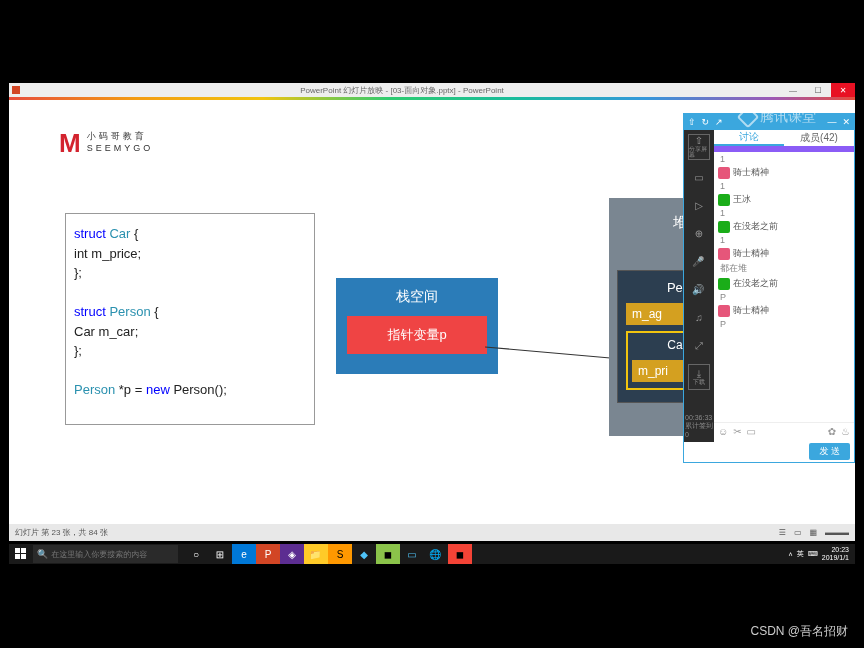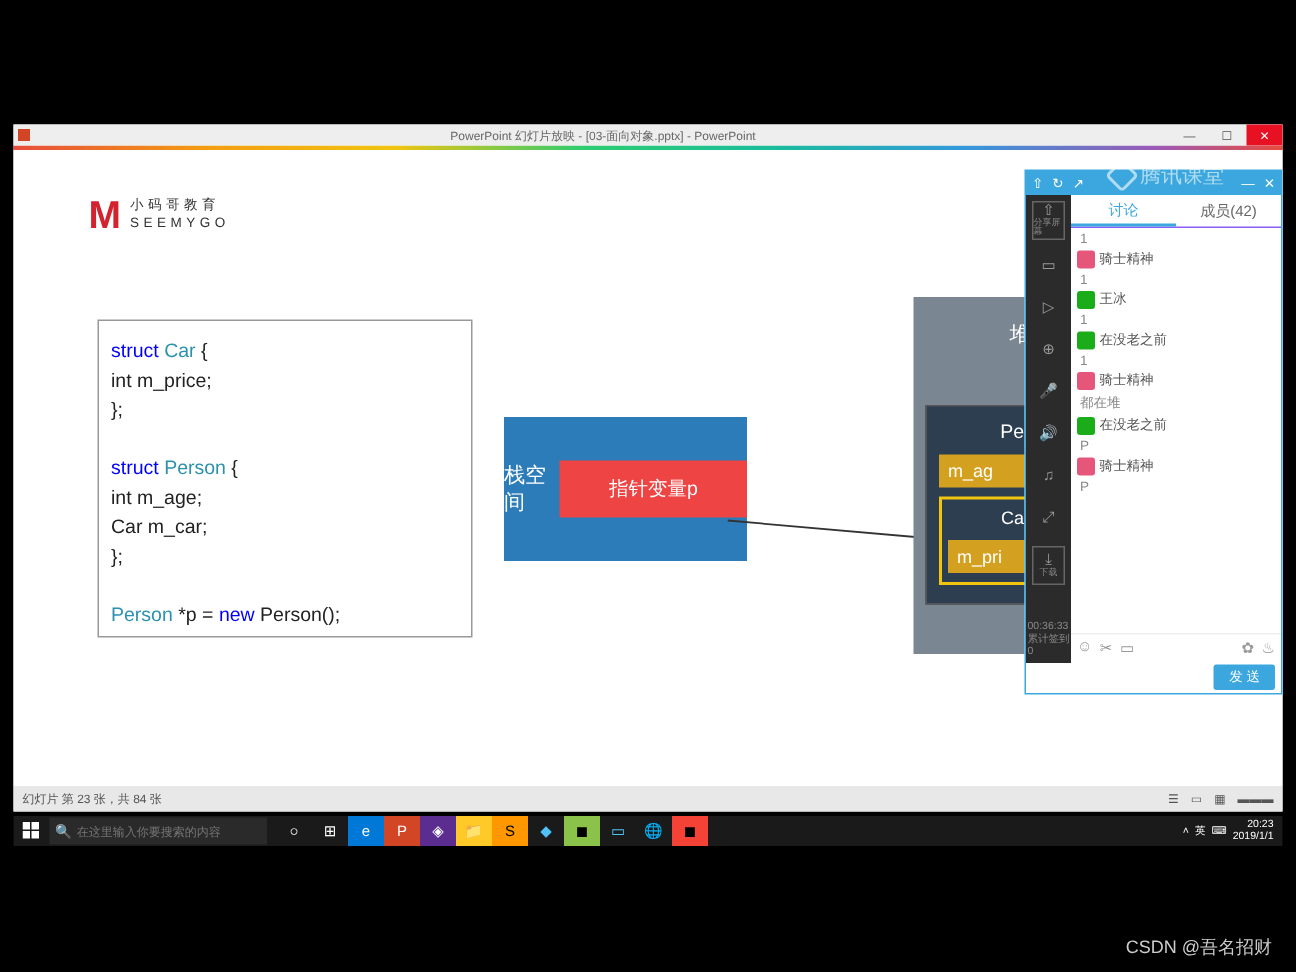--- a/index.html
+++ b/index.html
@@ -13,38 +13,38 @@
 .win-btn{width:24px;height:14px;display:flex;align-items:center;justify-content:center;font-size:8px;color:#555}
 .win-close{background:#e81123;color:#fff}
 .rainbow{height:3px;background:linear-gradient(90deg,#e74c3c 0%,#f39c12 15%,#f1c40f 30%,#2ecc71 45%,#1abc9c 60%,#3498db 75%,#9b59b6 90%,#e74c3c 100%)}
 .slide{position:relative;height:424px;background:#fff;padding:30px 50px}
 .logo{display:flex;align-items:center;gap:6px}
 .logo-m{font-size:26px;font-weight:900;color:#d3232e;line-height:1}
 .logo-text{display:flex;flex-direction:column;font-size:9px;line-height:1.3;letter-spacing:3px;color:#333}
 .code-box{position:absolute;top:113px;left:56px;width:250px;height:212px;border:1px solid #999;background:#fff;padding:10px 8px;font-family:Consolas,monospace;font-size:13px;line-height:1.5;color:#222}
 .code-box .k{color:#0000ff}
 .code-box .t{color:#2b91af}
-.stack-box{position:absolute;top:178px;left:327px;width:162px;height:96px;background:#2b7cb8;display:flex;flex-direction:row;align-items:center}
+.stack-box{position:absolute;top:178px;left:327px;width:162px;height:96px;background:#2b7cb8;display:flex;flex-direction:column;align-items:center}
 .stack-title{color:#fff;font-size:14px;padding:10px 0}
 .stack-var{background:#ef4444;color:#fff;font-size:13px;width:140px;height:38px;display:flex;align-items:center;justify-content:center}
 .heap-box{position:absolute;top:98px;left:600px;width:170px;height:238px;background:#7a8691;padding:8px;overflow:hidden}
 .heap-title{color:#fff;text-align:center;font-size:14px;padding:8px 0}
 .person-obj{background:#2c3e50;margin-top:30px;padding:6px;border:1px solid #555}
 .person-title{color:#fff;font-size:13px;text-align:center;padding:2px}
 .field{background:#d4a020;color:#fff;font-size:12px;padding:4px 6px;margin:4px 2px}
 .car-obj{border:2px solid #f1c40f;margin:6px 2px;padding:2px}
 .car-title{color:#fff;font-size:12px;text-align:center;padding:2px}
 .arrow{position:absolute;top:245px;left:476px;width:155px;height:22px}
 .arrow-line{stroke:#333;stroke-width:1.2;fill:none}
 .arrow-head{fill:#333}
 .statusbar{position:absolute;bottom:0;left:0;right:0;height:17px;background:#e8e8e8;font-size:8px;color:#555;display:flex;align-items:center;padding:0 6px;justify-content:space-between}
 .chat-panel{position:absolute;top:113px;left:683px;width:172px;height:350px;background:#fff;border:1px solid #3ba7de;font-size:9px}
 .chat-header{height:16px;background:#3ba7de;display:flex;align-items:center;justify-content:space-between;padding:0 4px;color:#fff}
 .chat-header-icons{display:flex;gap:6px;font-size:9px}
-.chat-tabs{display:flex;height:22px;border-bottom:1px solid #8b5cf6}
+.chat-tabs{display:flex;height:22px;border-bottom:6px solid #8b5cf6}
 .chat-tab{flex:1;display:flex;align-items:center;justify-content:center;font-size:10px;color:#666}
 .chat-tab.active{color:#3ba7de;border-bottom:2px solid #3ba7de}
 .left-bar{width:30px;background:#2b2b2b;float:left;height:312px;display:flex;flex-direction:column;align-items:center;padding-top:4px;gap:8px}
 .left-bar-item{width:20px;height:20px;display:flex;align-items:center;justify-content:center;color:#999;font-size:10px;flex-direction:column;line-height:1}
 .left-bar-item.boxed{border:1px solid #666;width:22px;height:26px}
 .left-bar-label{font-size:6px;color:#888}
 .left-bar-timer{font-size:7px;color:#888;margin-top:auto;padding-bottom:4px}
 .chat-body{margin-left:30px;height:270px;overflow:hidden;padding:2px 4px}
 .msg{margin:2px 0;font-size:9px;color:#555;display:flex;align-items:center;gap:3px}
 .msg .av{width:12px;height:12px;border-radius:2px;display:inline-block}
@@ -91,21 +91,20 @@
         <span>SEEMYGO</span>
       </div>
     </div>
 
     <div class="code-box">
       <div><span class="k">struct</span> <span class="t">Car</span><span> {</span></div>
       <div>    int m_price;</div>
       <div>};</div>
       <div>&nbsp;</div>
       <div><span class="k">struct</span> <span class="t">Person</span><span> {</span></div>
-      <div>    int m_age;</div>
       <div>    Car m_car;</div>
       <div>};</div>
       <div>&nbsp;</div>
       <div><span class="t">Person</span><span> *p = </span><span class="k">new</span><span> Person();</span></div>
     </div>
 
     <div class="stack-box">
       <div class="stack-title">栈空间</div>
       <div class="stack-var">指针变量p</div>
     </div>

